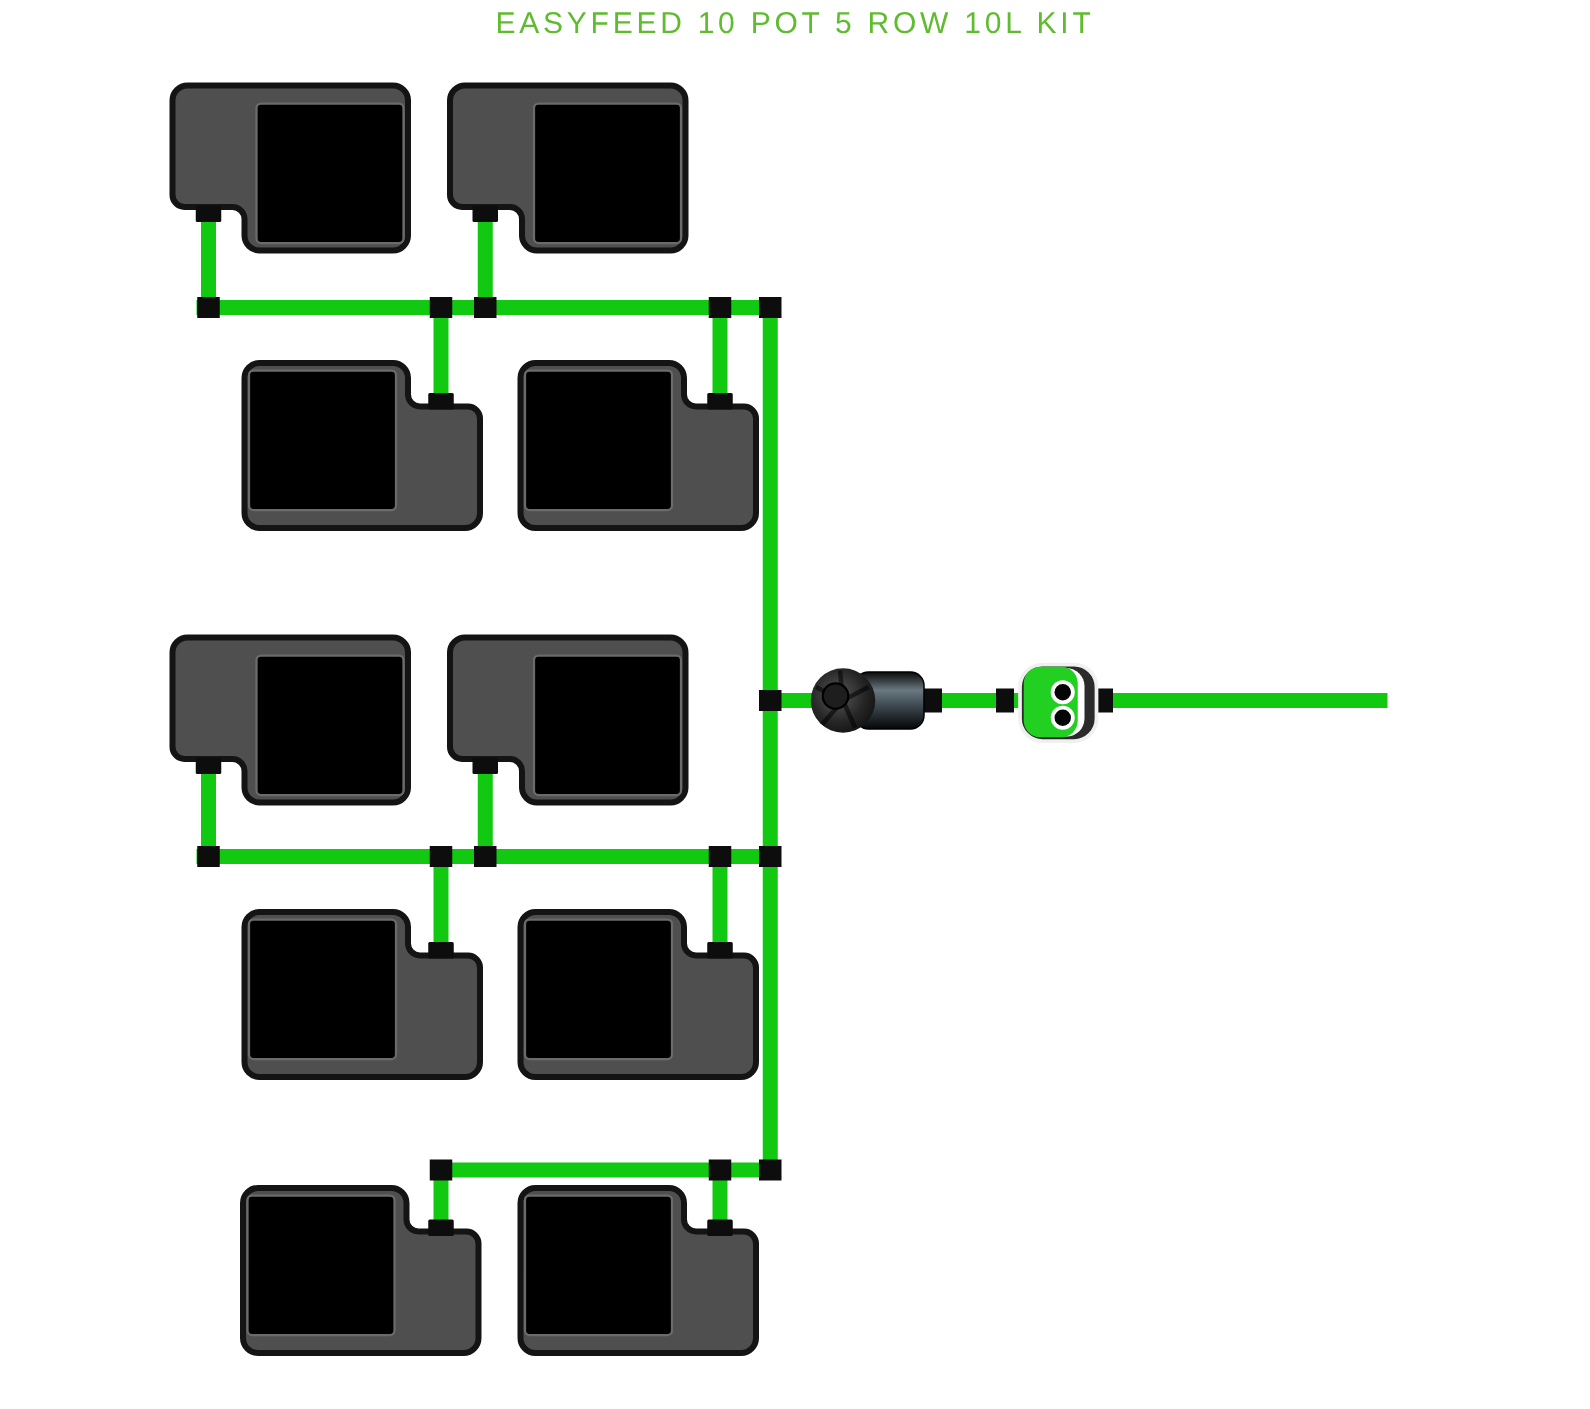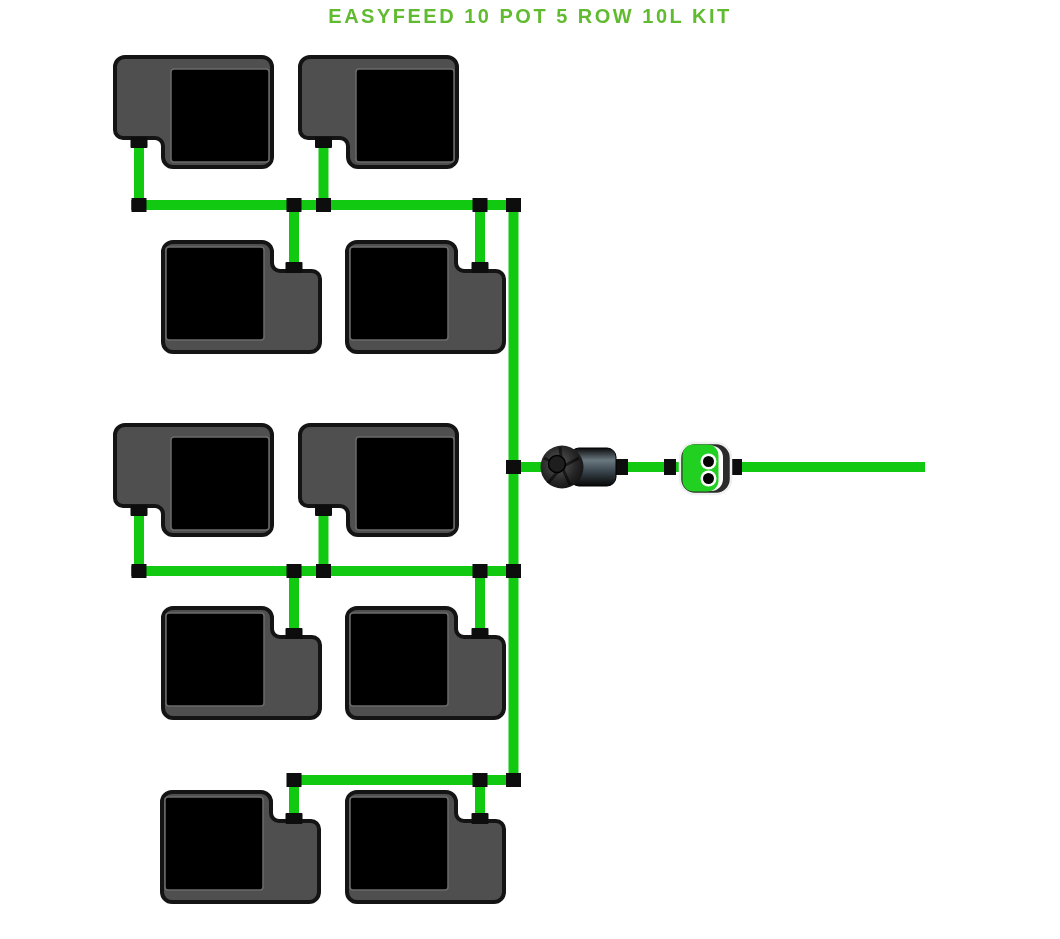--- a/index.html
+++ b/index.html
@@ -5,21 +5,21 @@
   :root{
     --background:#ffffff; --title-green:#61bb31; --tube-green:#11c911;
     --valve-green:#22d022; --pot-body-gray:#4f4f4f; --outline-black:#141414;
     --tray-black:#000000; --fitting-black:#0d0d0d; --valve-body-dark:#2b2b2b;
     --valve-outline-white:#f0f0f0; --tray-rim-gray:#6b6b6b;
   }
   html,body{margin:0;padding:0;background:var(--background);}
   .canvas{position:relative;width:1060px;height:939px;background:var(--background);overflow:hidden;
           font-family:"Liberation Sans",sans-serif;}
   .kit-title{position:absolute;top:5px;left:0;width:1060px;text-align:center;
-             color:var(--title-green);font-size:20px;font-weight:bold;
+             color:var(--title-green);font-size:20px;font-weight:normal;
              letter-spacing:2.5px;line-height:22px;
              font-family:"Liberation Sans",sans-serif;}
   svg{position:absolute;top:0;left:0;}
   .tube{fill:var(--tube-green);}
   .fitting{fill:var(--fitting-black);}
   .pot-body{fill:var(--pot-body-gray);stroke:var(--outline-black);stroke-width:4;}
   .tray{fill:var(--tray-black);stroke:var(--tray-rim-gray);stroke-width:1.5;}
   .valve-body{fill:var(--valve-body-dark);stroke:var(--valve-outline-white);stroke-width:2.5;}
   .valve-white{fill:#ffffff;}
   .valve-green{fill:var(--valve-green);}

